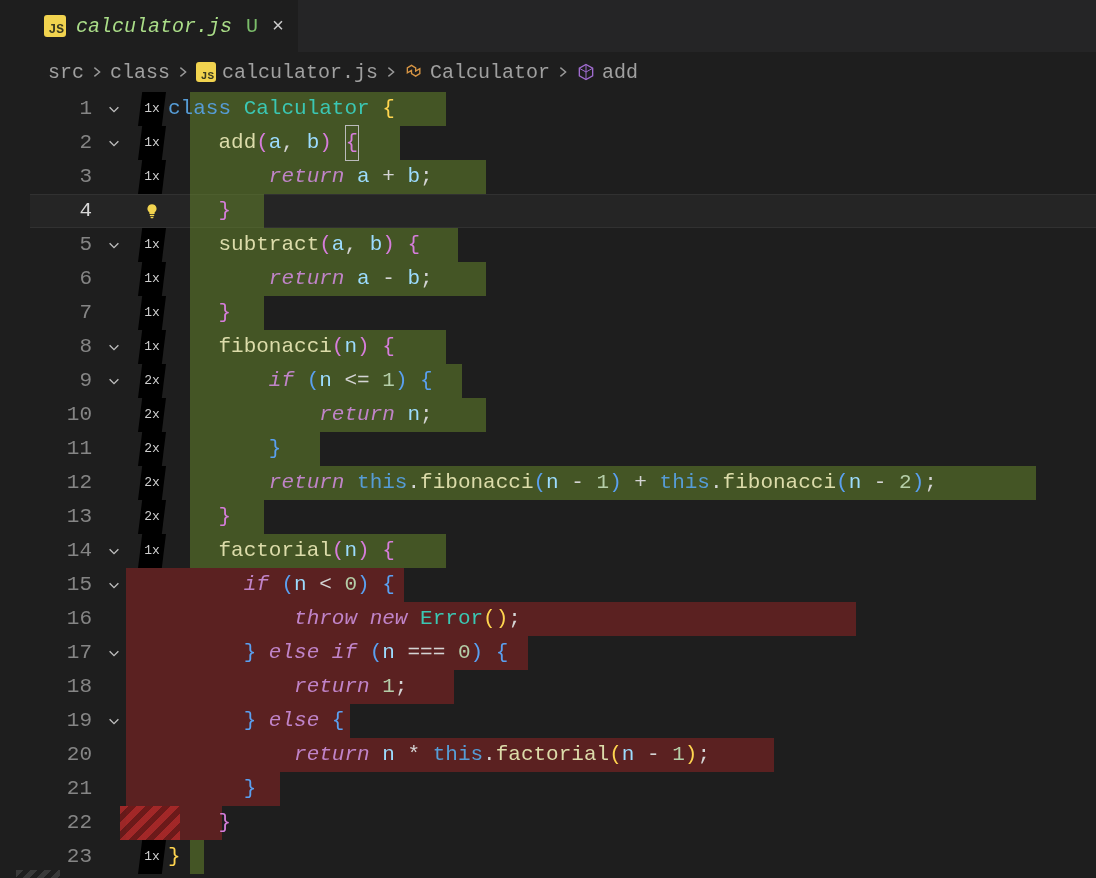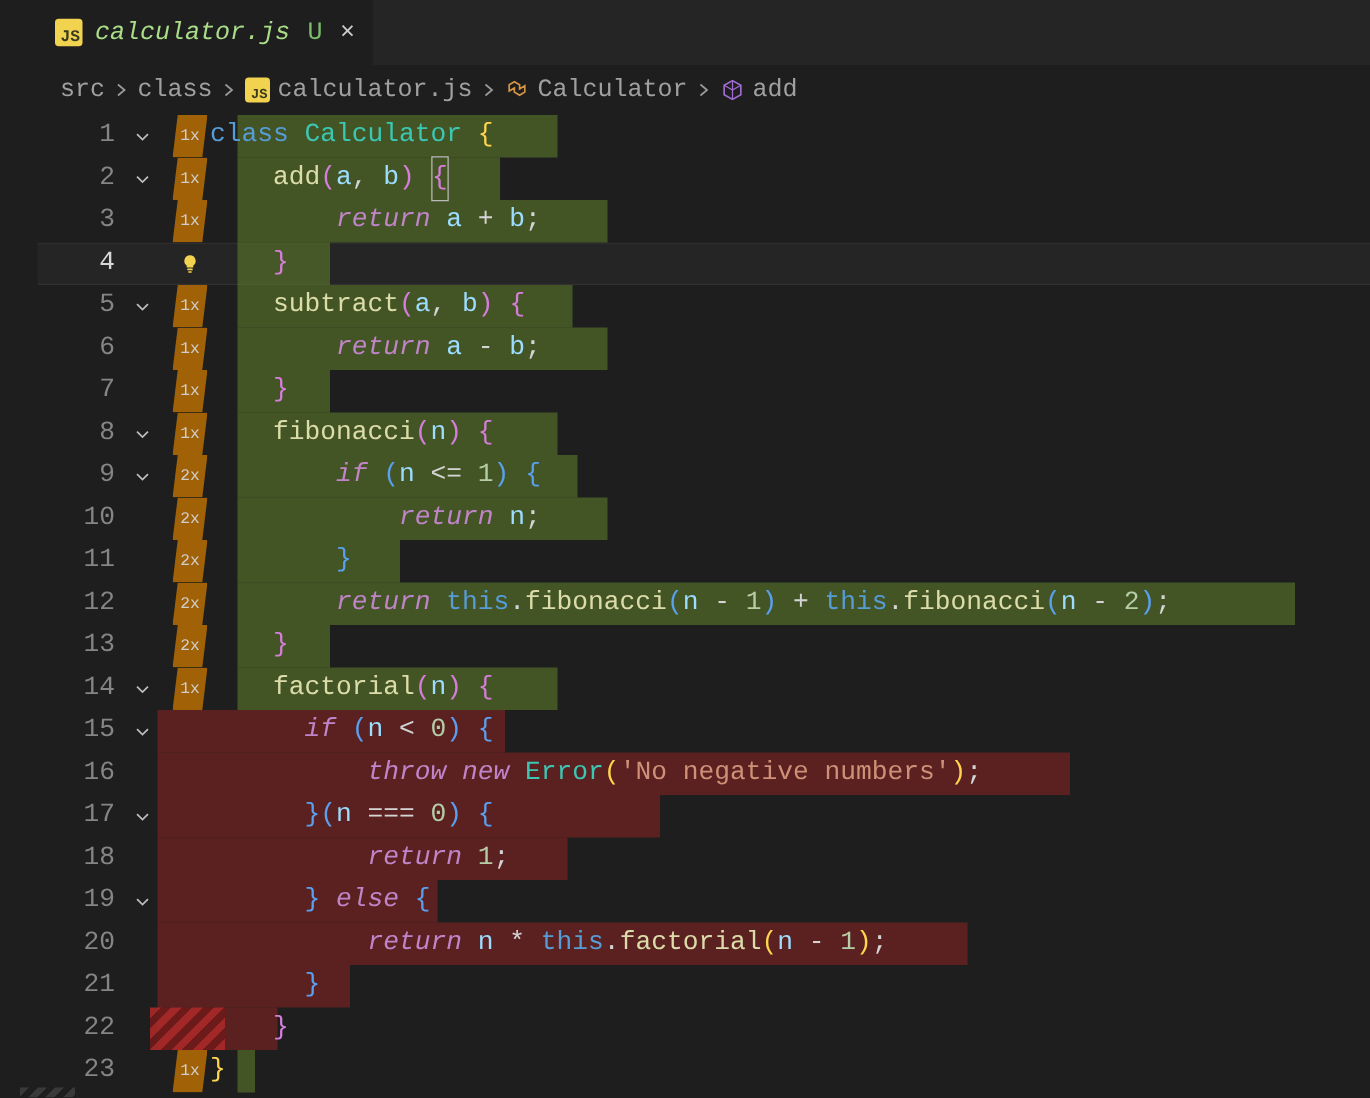--- a/index.html
+++ b/index.html
@@ -100,21 +100,21 @@
     cursor: pointer;
   }
   .fold svg { width: 14px; height: 14px; }
   .gap { width: 12px; }
 
   .count {
     width: 28px;
     margin-left: 0px;
     margin-right: 2px;
     display: flex; align-items: center; justify-content: center;
-    background: #a16207;
+    background: #000000;
     color: #cfcfcf;
     font-size: 13px;
     clip-path: polygon(15% 0, 100% 0, 85% 100%, 0 100%);
     user-select: none;
   }
   .count.empty { background: transparent; }
 
   .bulbwrap {
     width: 28px; margin-right: 2px;
     display:flex; align-items:center; justify-content:center;
@@ -387,33 +387,33 @@
         <div class="gap"></div>
         <div class="count empty"></div>
         <div class="code"><span class="pun">      </span><span class="kw">if </span><span class="brace-b">(</span><span class="var">n</span><span class="op"> &lt; </span><span class="num">0</span><span class="brace-b">) </span><span class="brace-b">{</span></div>
       </div>
       <div class="line">
         <div class="cov red" style="left: 96px; width: 730px;"></div>
         <div class="lineno">16</div>
         <div class="fold"></div>
         <div class="gap"></div>
         <div class="count empty"></div>
-        <div class="code"><span class="pun">          </span><span class="kw">throw </span><span class="kw">new </span><span class="type">Error</span><span class="brace-y">(</span><span class="str">'No negative numbers'</span><span class="brace-y">)</span><span class="pun">;</span></div>
+        <div class="code"><span class="pun">          </span><span class="kw">throw </span><span class="kw">new </span><span class="type">Error</span><span class="brace-y">(</span><span class="brace-y">)</span><span class="pun">;</span></div>
       </div>
       <div class="line">
         <div class="cov red" style="left: 96px; width: 402px;"></div>
         <div class="lineno">17</div>
         <div class="fold">
           <svg viewBox="0 0 16 16">
             <path d="M3 6l5 5 5-5" fill="none" stroke="currentColor" stroke-width="1.6"></path>
           </svg>
         </div>
         <div class="gap"></div>
         <div class="count empty"></div>
-        <div class="code"><span class="pun">      </span><span class="brace-b">}</span><span class="brace-b">(</span><span class="var">n</span><span class="op"> === </span><span class="num">0</span><span class="brace-b">) </span><span class="brace-b">{</span></div>
+        <div class="code"><span class="pun">      </span><span class="brace-b">}</span><span class="kw"> else if </span><span class="brace-b">(</span><span class="var">n</span><span class="op"> === </span><span class="num">0</span><span class="brace-b">) </span><span class="brace-b">{</span></div>
       </div>
       <div class="line">
         <div class="cov red" style="left: 96px; width: 328px;"></div>
         <div class="lineno">18</div>
         <div class="fold"></div>
         <div class="gap"></div>
         <div class="count empty"></div>
         <div class="code"><span class="pun">          </span><span class="kw">return </span><span class="num">1</span><span class="pun">;</span></div>
       </div>
       <div class="line">

